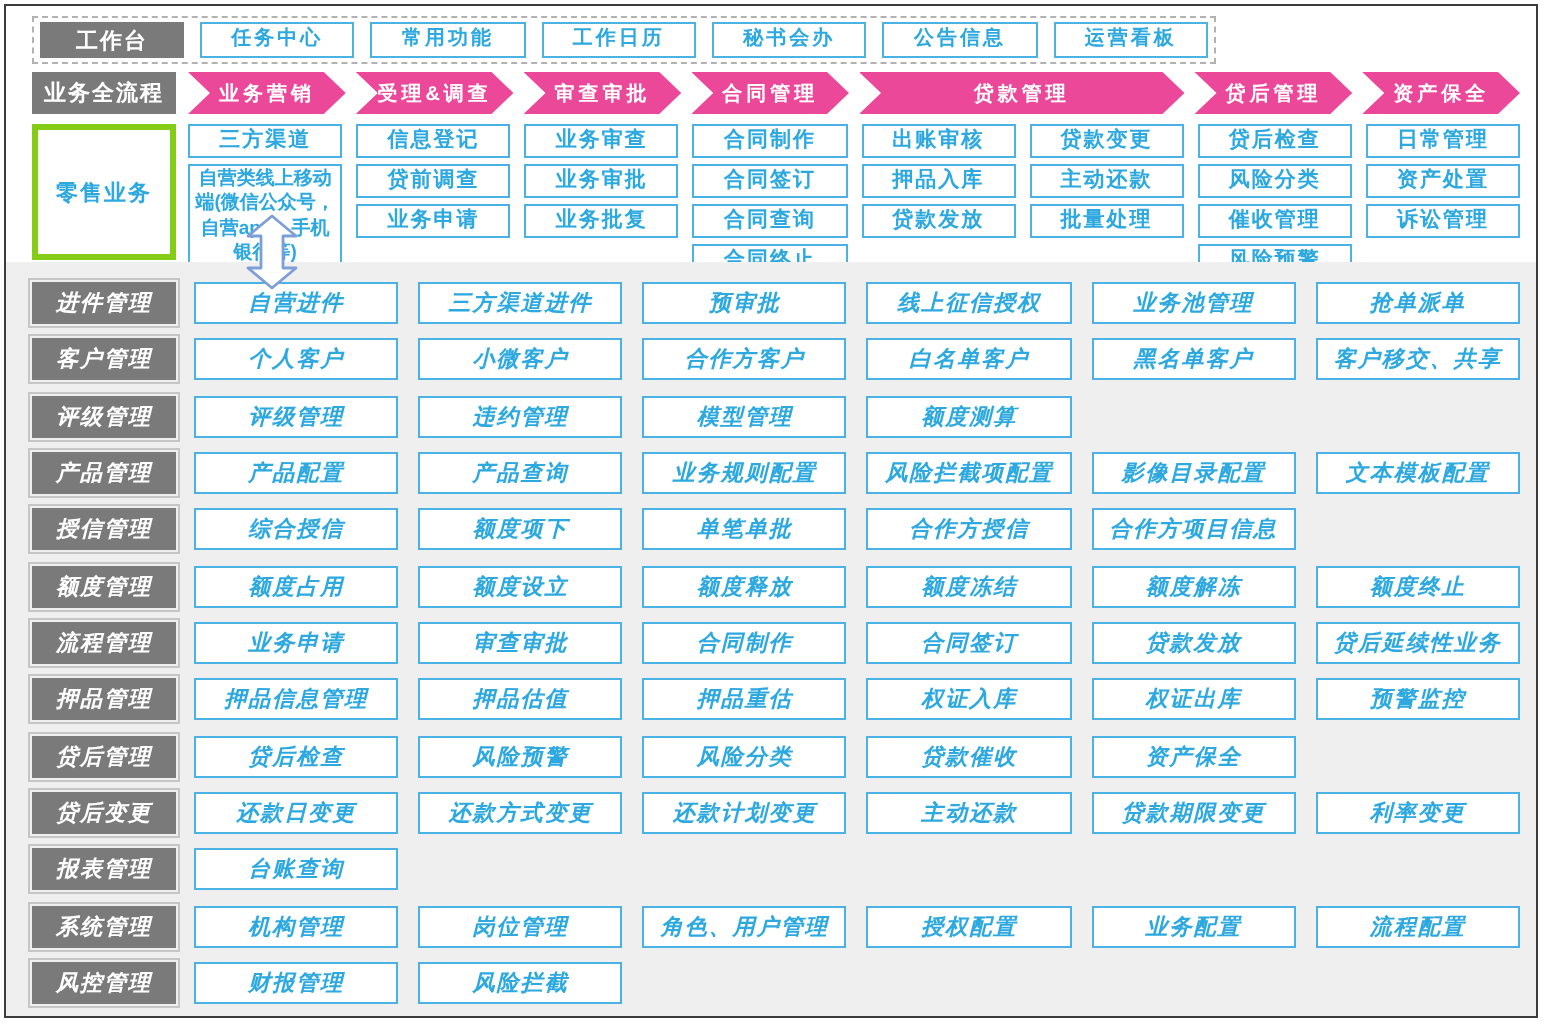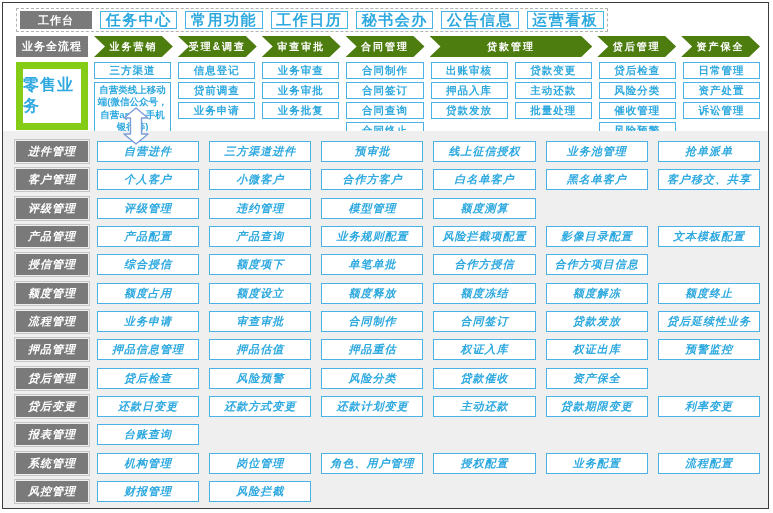--- a/index.html
+++ b/index.html
@@ -7,34 +7,34 @@
   .frame{position:absolute;left:2px;top:2px;width:767px;height:507px;border:1px solid #3c3c3c;background:#fff;box-sizing:border-box;overflow:hidden;}
 
   
   .top{position:relative;height:128px;box-sizing:border-box;padding:5px 8px 0 13px;background:#fff;}
 
   .glabel{width:72px;min-width:72px;background:#7a7a7a;color:#fff;font-size:11px;font-weight:bold;
           display:flex;align-items:center;justify-content:center;letter-spacing:1px;}
 
   .wb-wrap{display:flex;gap:8px;border:1px dashed #b2b2b2;padding:2px 3px;width:592px;box-sizing:border-box;height:24px;margin-bottom:4px;}
   .wb-items{flex:1;display:grid;grid-template-columns:repeat(6,1fr);gap:8px;}
-  .wb-item{border:1px solid #4ab2e5;background:#fff;color:#2ea9e0;font-size:15px;font-weight:bold;
+  .wb-item{border:1px solid #4ab2e5;background:#fff;color:#2ea9e0;font-size:10px;font-weight:bold;
            text-align:center;height:16px;line-height:16px;letter-spacing:1.5px;white-space:nowrap;overflow:hidden;}
   .wb-item.group-split{position:relative;}
   .wb-item.group-split::before{content:"";position:absolute;left:-5px;top:-3px;bottom:-3px;border-left:1px dashed #b2b2b2;}
 
   .proc-row{display:flex;gap:6px;height:21px;margin-bottom:5px;}
   .proc-stages{flex:1;display:grid;grid-template-columns:repeat(8,1fr);gap:5px;}
-  .chev{background:#4d7c0f;color:#fff;font-size:10px;font-weight:bold;letter-spacing:2px;
+  .chev{background:#ec4899;color:#fff;font-size:10px;font-weight:bold;letter-spacing:2px;
         display:flex;align-items:center;justify-content:center;white-space:nowrap;
         clip-path:polygon(0 0,calc(100% - 11px) 0,100% 50%,calc(100% - 11px) 100%,0 100%,11px 50%);}
 
   .retail-row{display:flex;gap:6px;align-items:stretch;}
-  .retail-label{width:72px;min-width:72px;height:68px;border:7px solid #84cc16;color:#2ea9e0;font-weight:bold;
-                font-size:16px;display:flex;align-items:center;justify-content:center;letter-spacing:1px;box-sizing:border-box;}
+  .retail-label{width:72px;min-width:72px;height:68px;border:3px solid #84cc16;color:#2ea9e0;font-weight:bold;
+                font-size:11px;display:flex;align-items:center;justify-content:center;letter-spacing:1px;box-sizing:border-box;}
   .retail-cols{flex:1;display:grid;grid-template-columns:repeat(8,1fr);gap:7px;align-items:start;}
   .rcol{display:flex;flex-direction:column;gap:3px;}
   .box{border:1px solid #4ab2e5;background:#fff;color:#2ea9e0;font-size:10.5px;font-weight:bold;text-align:center;
        height:15px;line-height:15px;letter-spacing:1px;white-space:nowrap;overflow:hidden;}
   .box.tall{height:auto;line-height:1.3;padding:1px 2px;font-size:9.5px;letter-spacing:0;white-space:normal;word-break:break-all;}
 
   
   .connector{position:absolute;left:119px;top:104px;width:28px;height:38px;z-index:5;}
 
   

